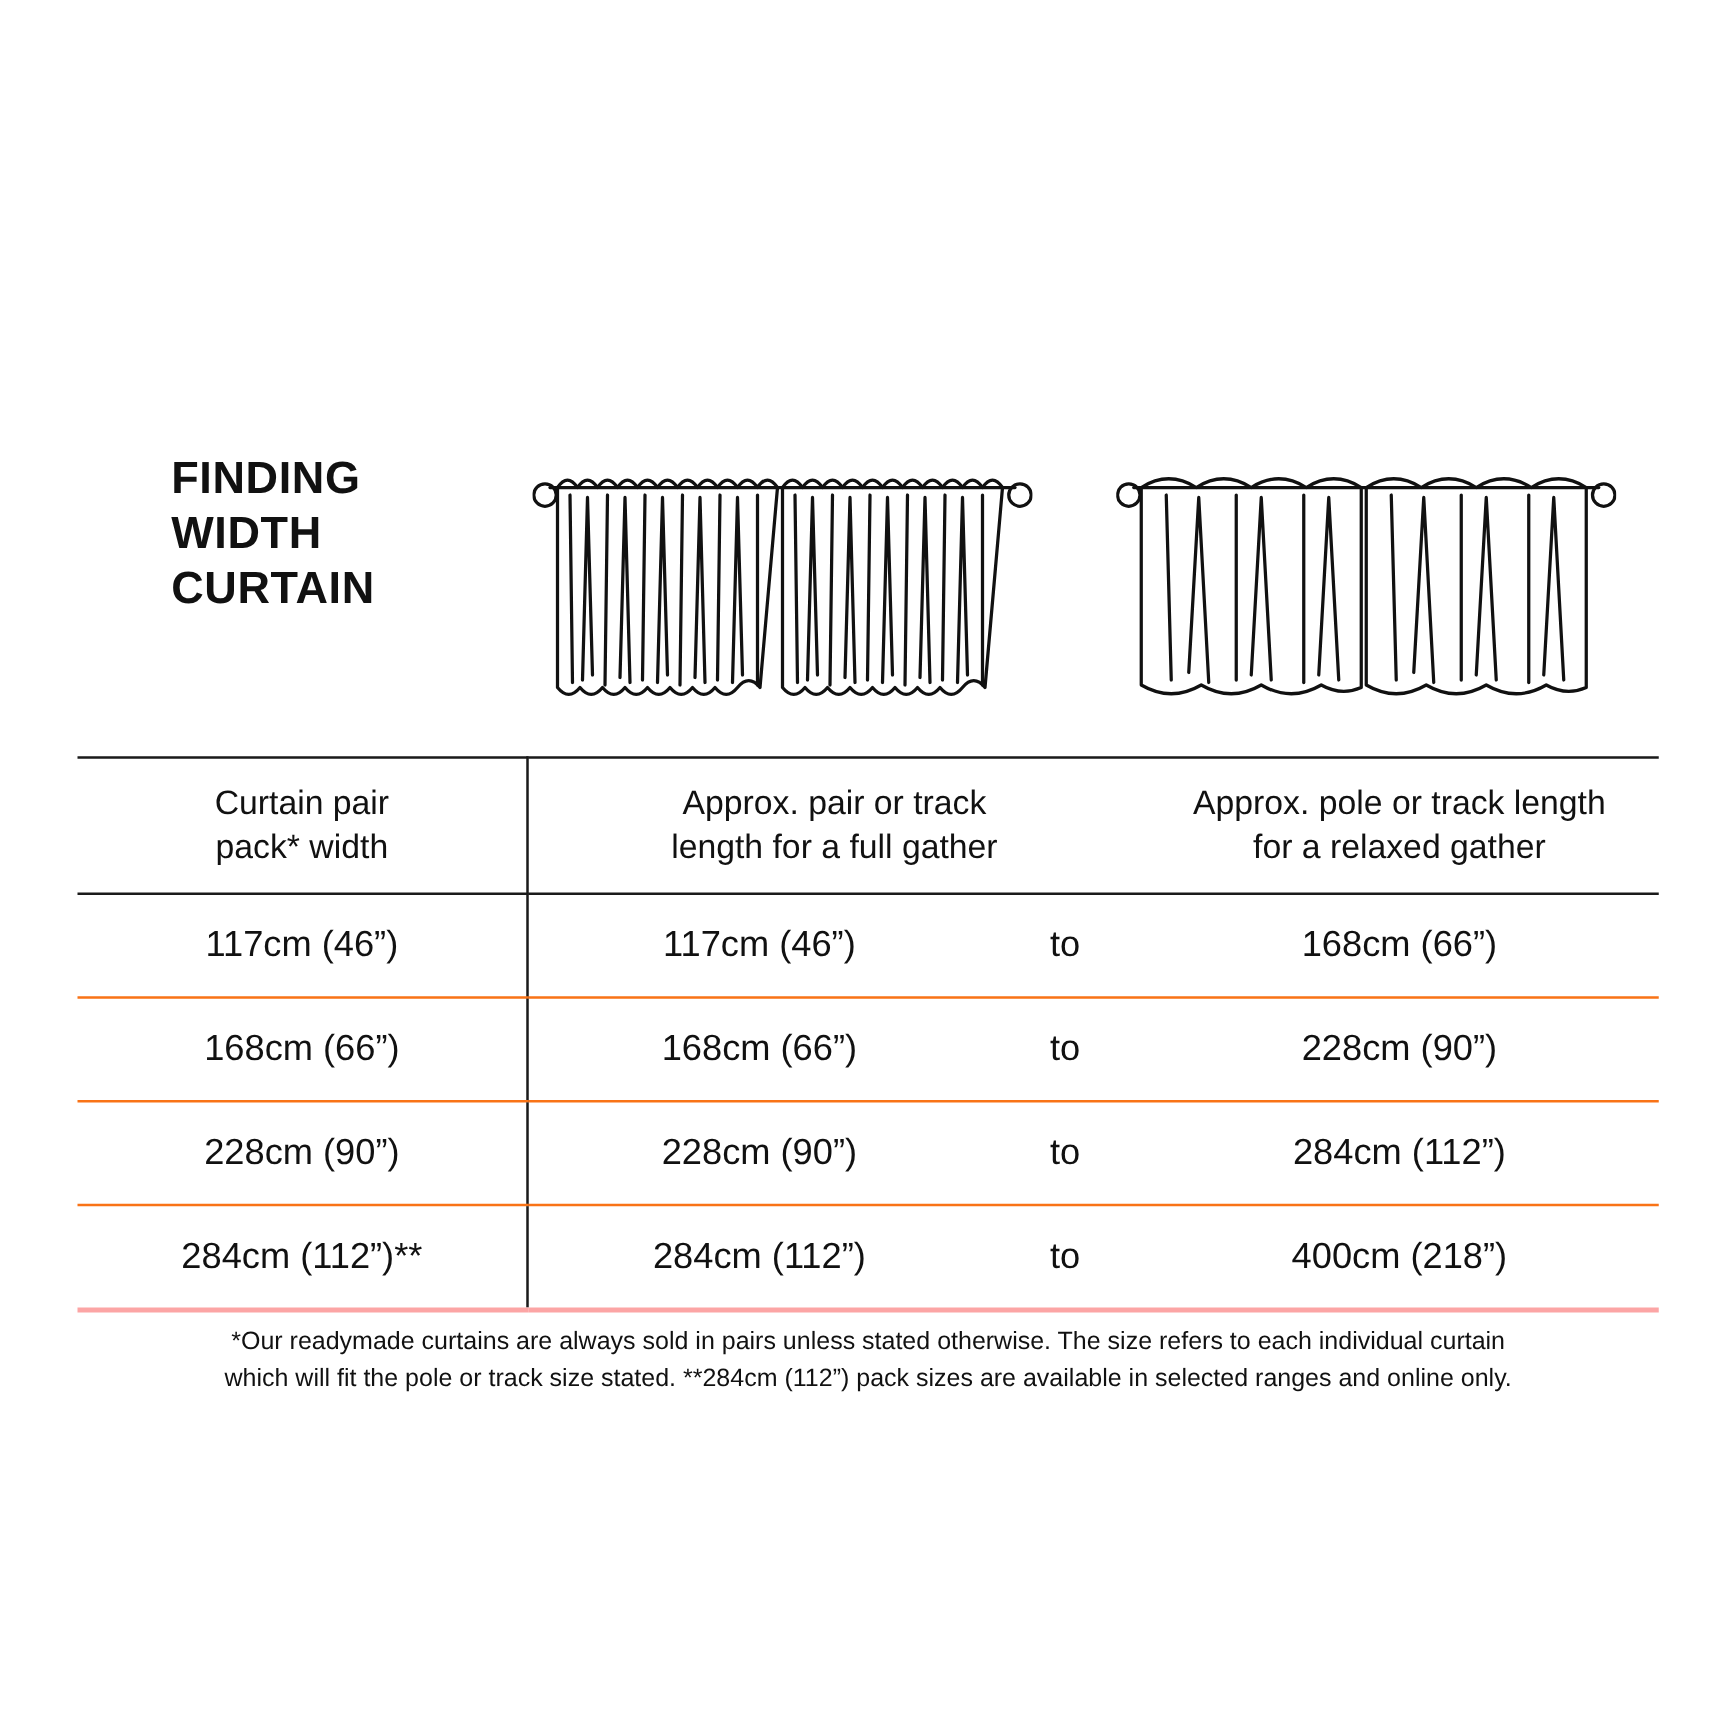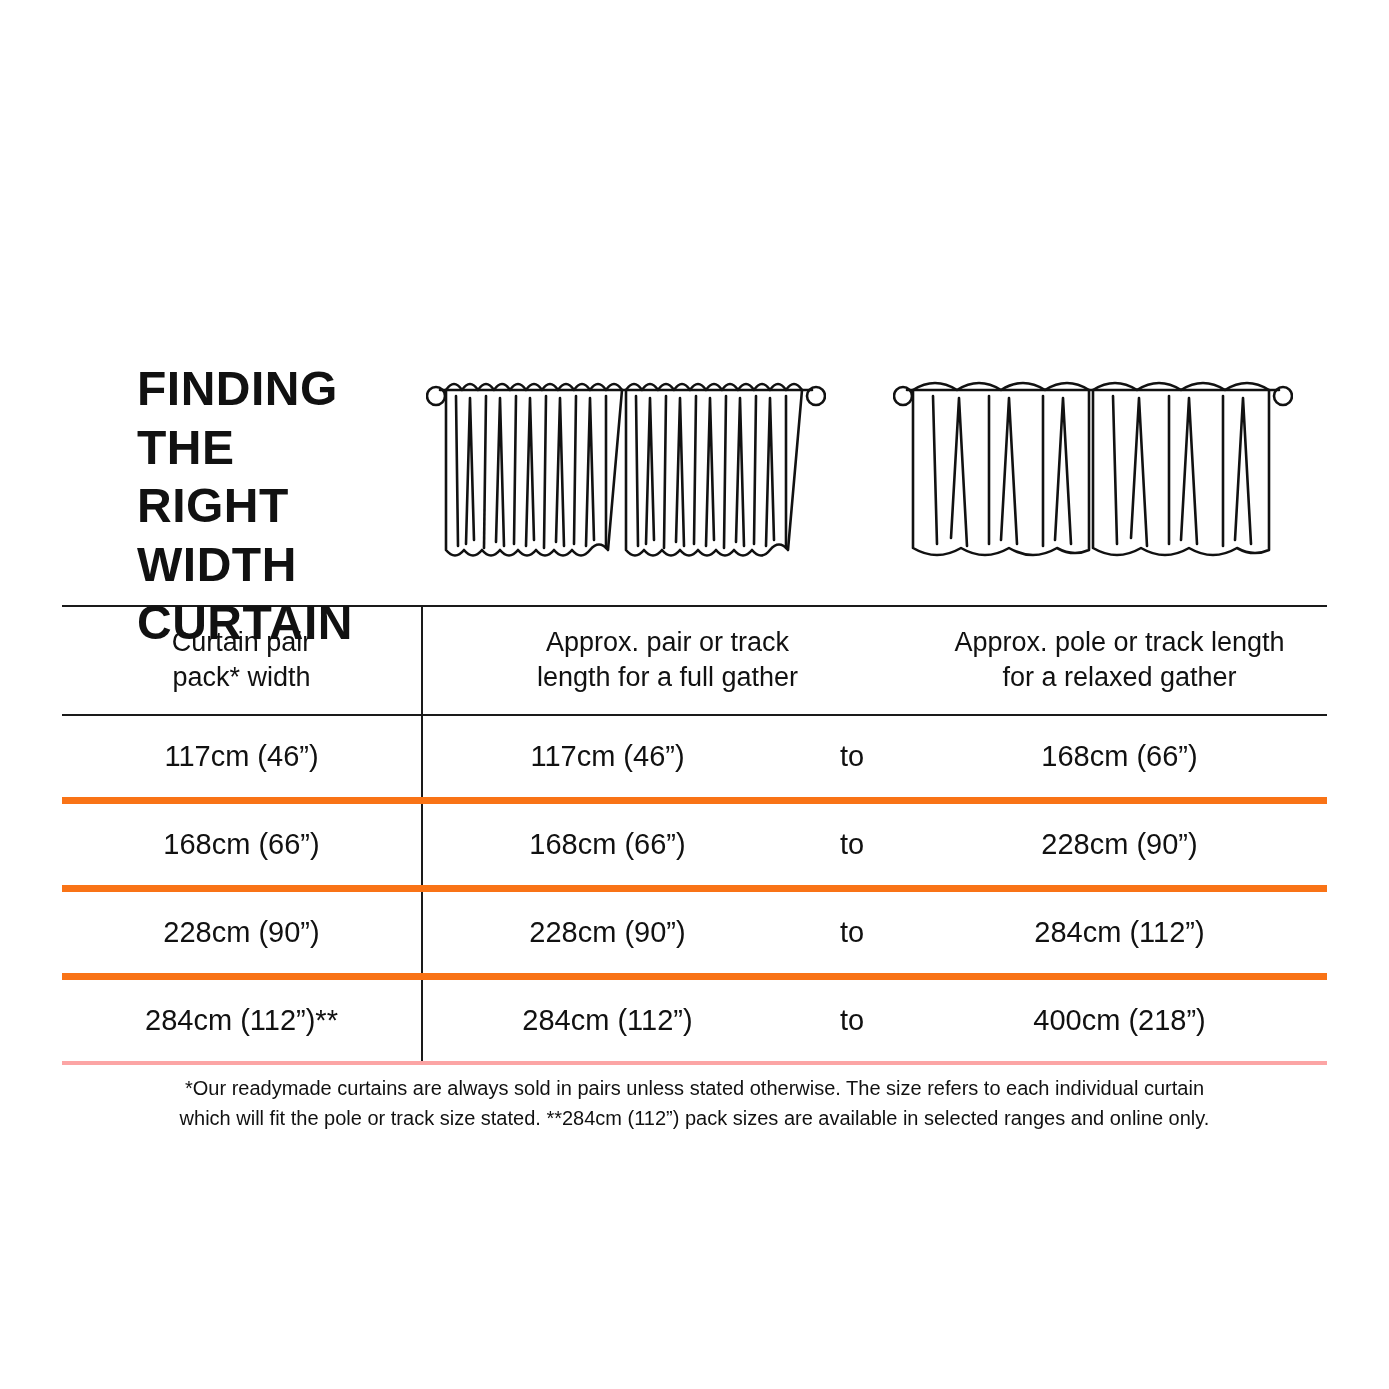--- a/index.html
+++ b/index.html
@@ -30,21 +30,21 @@
   
   .header-row {
     display: flex;
     align-items: flex-start;
     height: 245px;
   }
   .title {
     width: 330px;
     padding-left: 75px;
     box-sizing: border-box;
-    font-size: 48px;
+    font-size: 36px;
     line-height: 1.22;
     font-weight: bold;
     letter-spacing: 0.5px;
     color: #111111;
     text-transform: uppercase;
   }
   .title span { display: block; }
   .illus-wrap {
     flex: 1;
     display: flex;
@@ -73,21 +73,21 @@
     vertical-align: top;
     border-bottom: 2px solid #1a1a1a;
   }
   table.size-table thead tr.top-line th {
     border-top: 2px solid #1a1a1a;
   }
   table.size-table tbody td {
     font-size: 29px;
     text-align: center;
     padding: 24px 6px 24px;
-    border-bottom: 7px solid #f97316;
+    border-bottom: 2px solid #f97316;
     vertical-align: middle;
   }
   table.size-table tbody tr:last-child td {
     border-bottom: 4px solid #fca5a5;
   }
   .col-a { width: 360px; }
   .col-b { width: 370px; }
   .col-to { width: 120px; }
   .col-c { width: 415px; }
 
@@ -110,21 +110,20 @@
 </style>
 </head>
 <body>
 
 <div class="page">
   <div class="content">
 
     <div class="header-row">
       <div class="title">
         <span>FINDING</span>
-        <span>THE RIGHT</span>
         <span>WIDTH</span>
         <span>CURTAIN</span>
       </div>
 
       <div class="illus-wrap">
 
         <div class="illus">
           <svg viewBox="0 0 400 215" xmlns="http://www.w3.org/2000/svg" fill="none" stroke="#111111" stroke-width="2.6" stroke-linecap="round" stroke-linejoin="round">
 
             <line x1="14" y1="22" x2="386" y2="22"></line>

